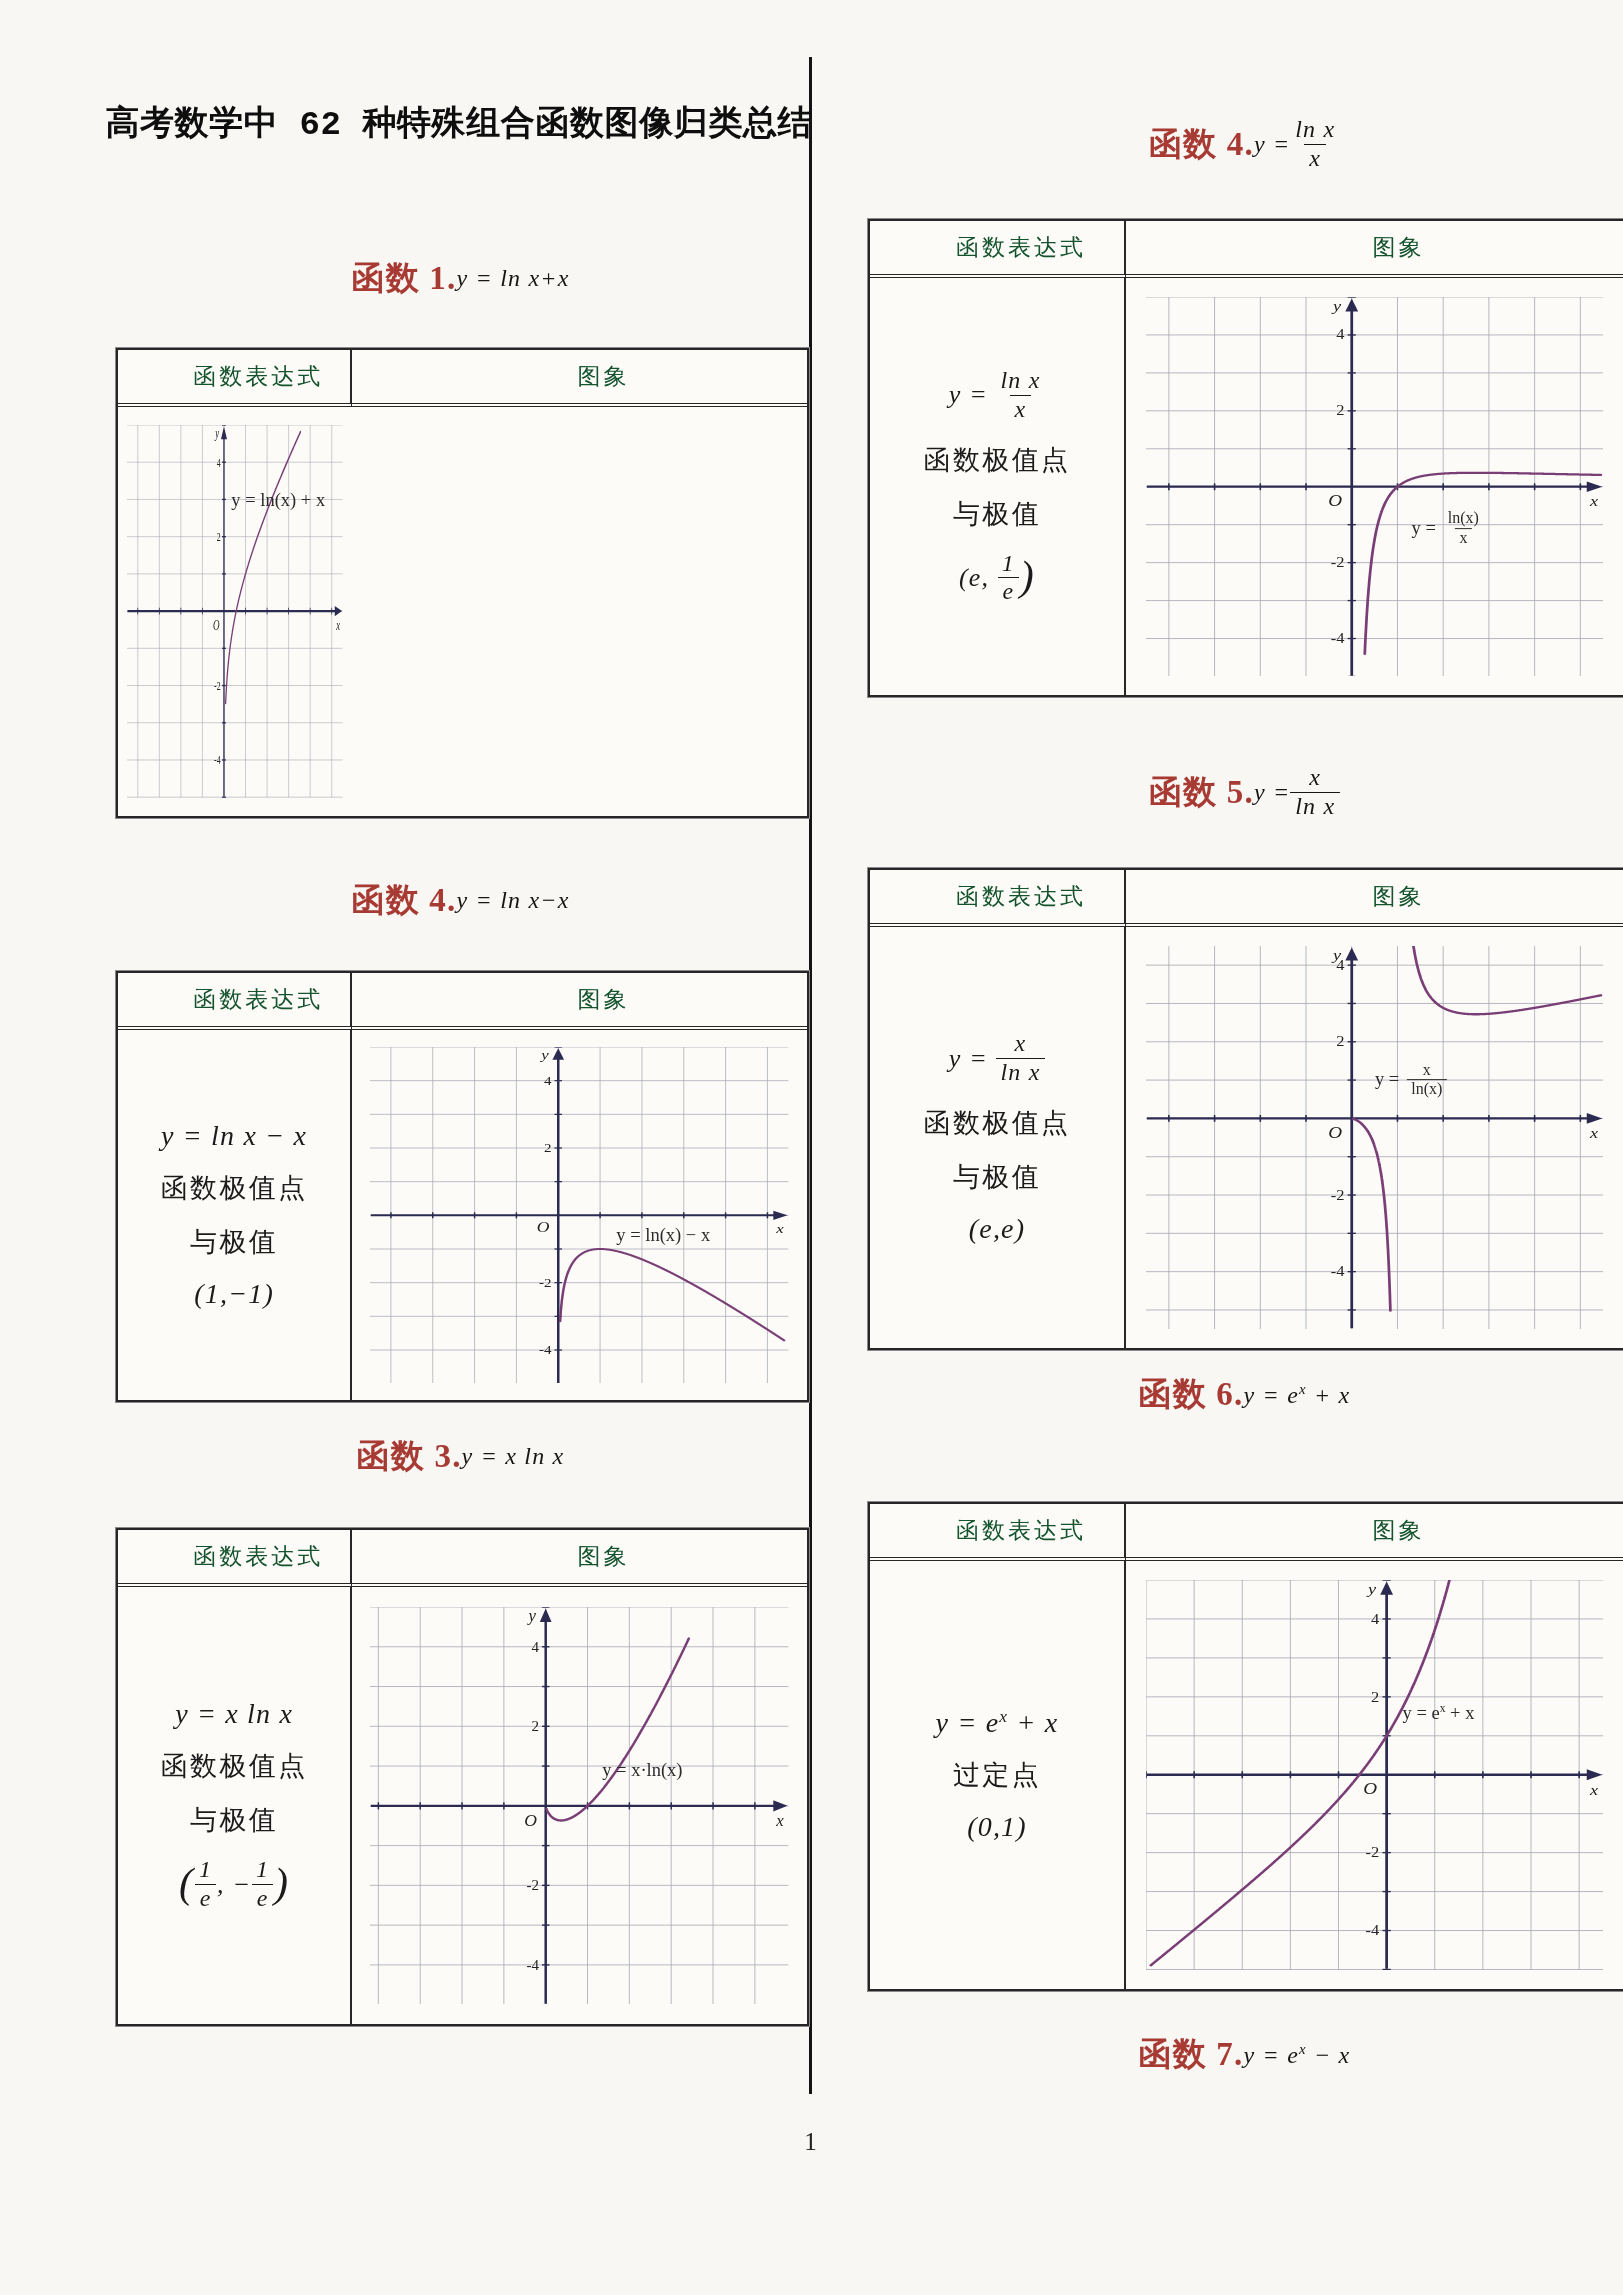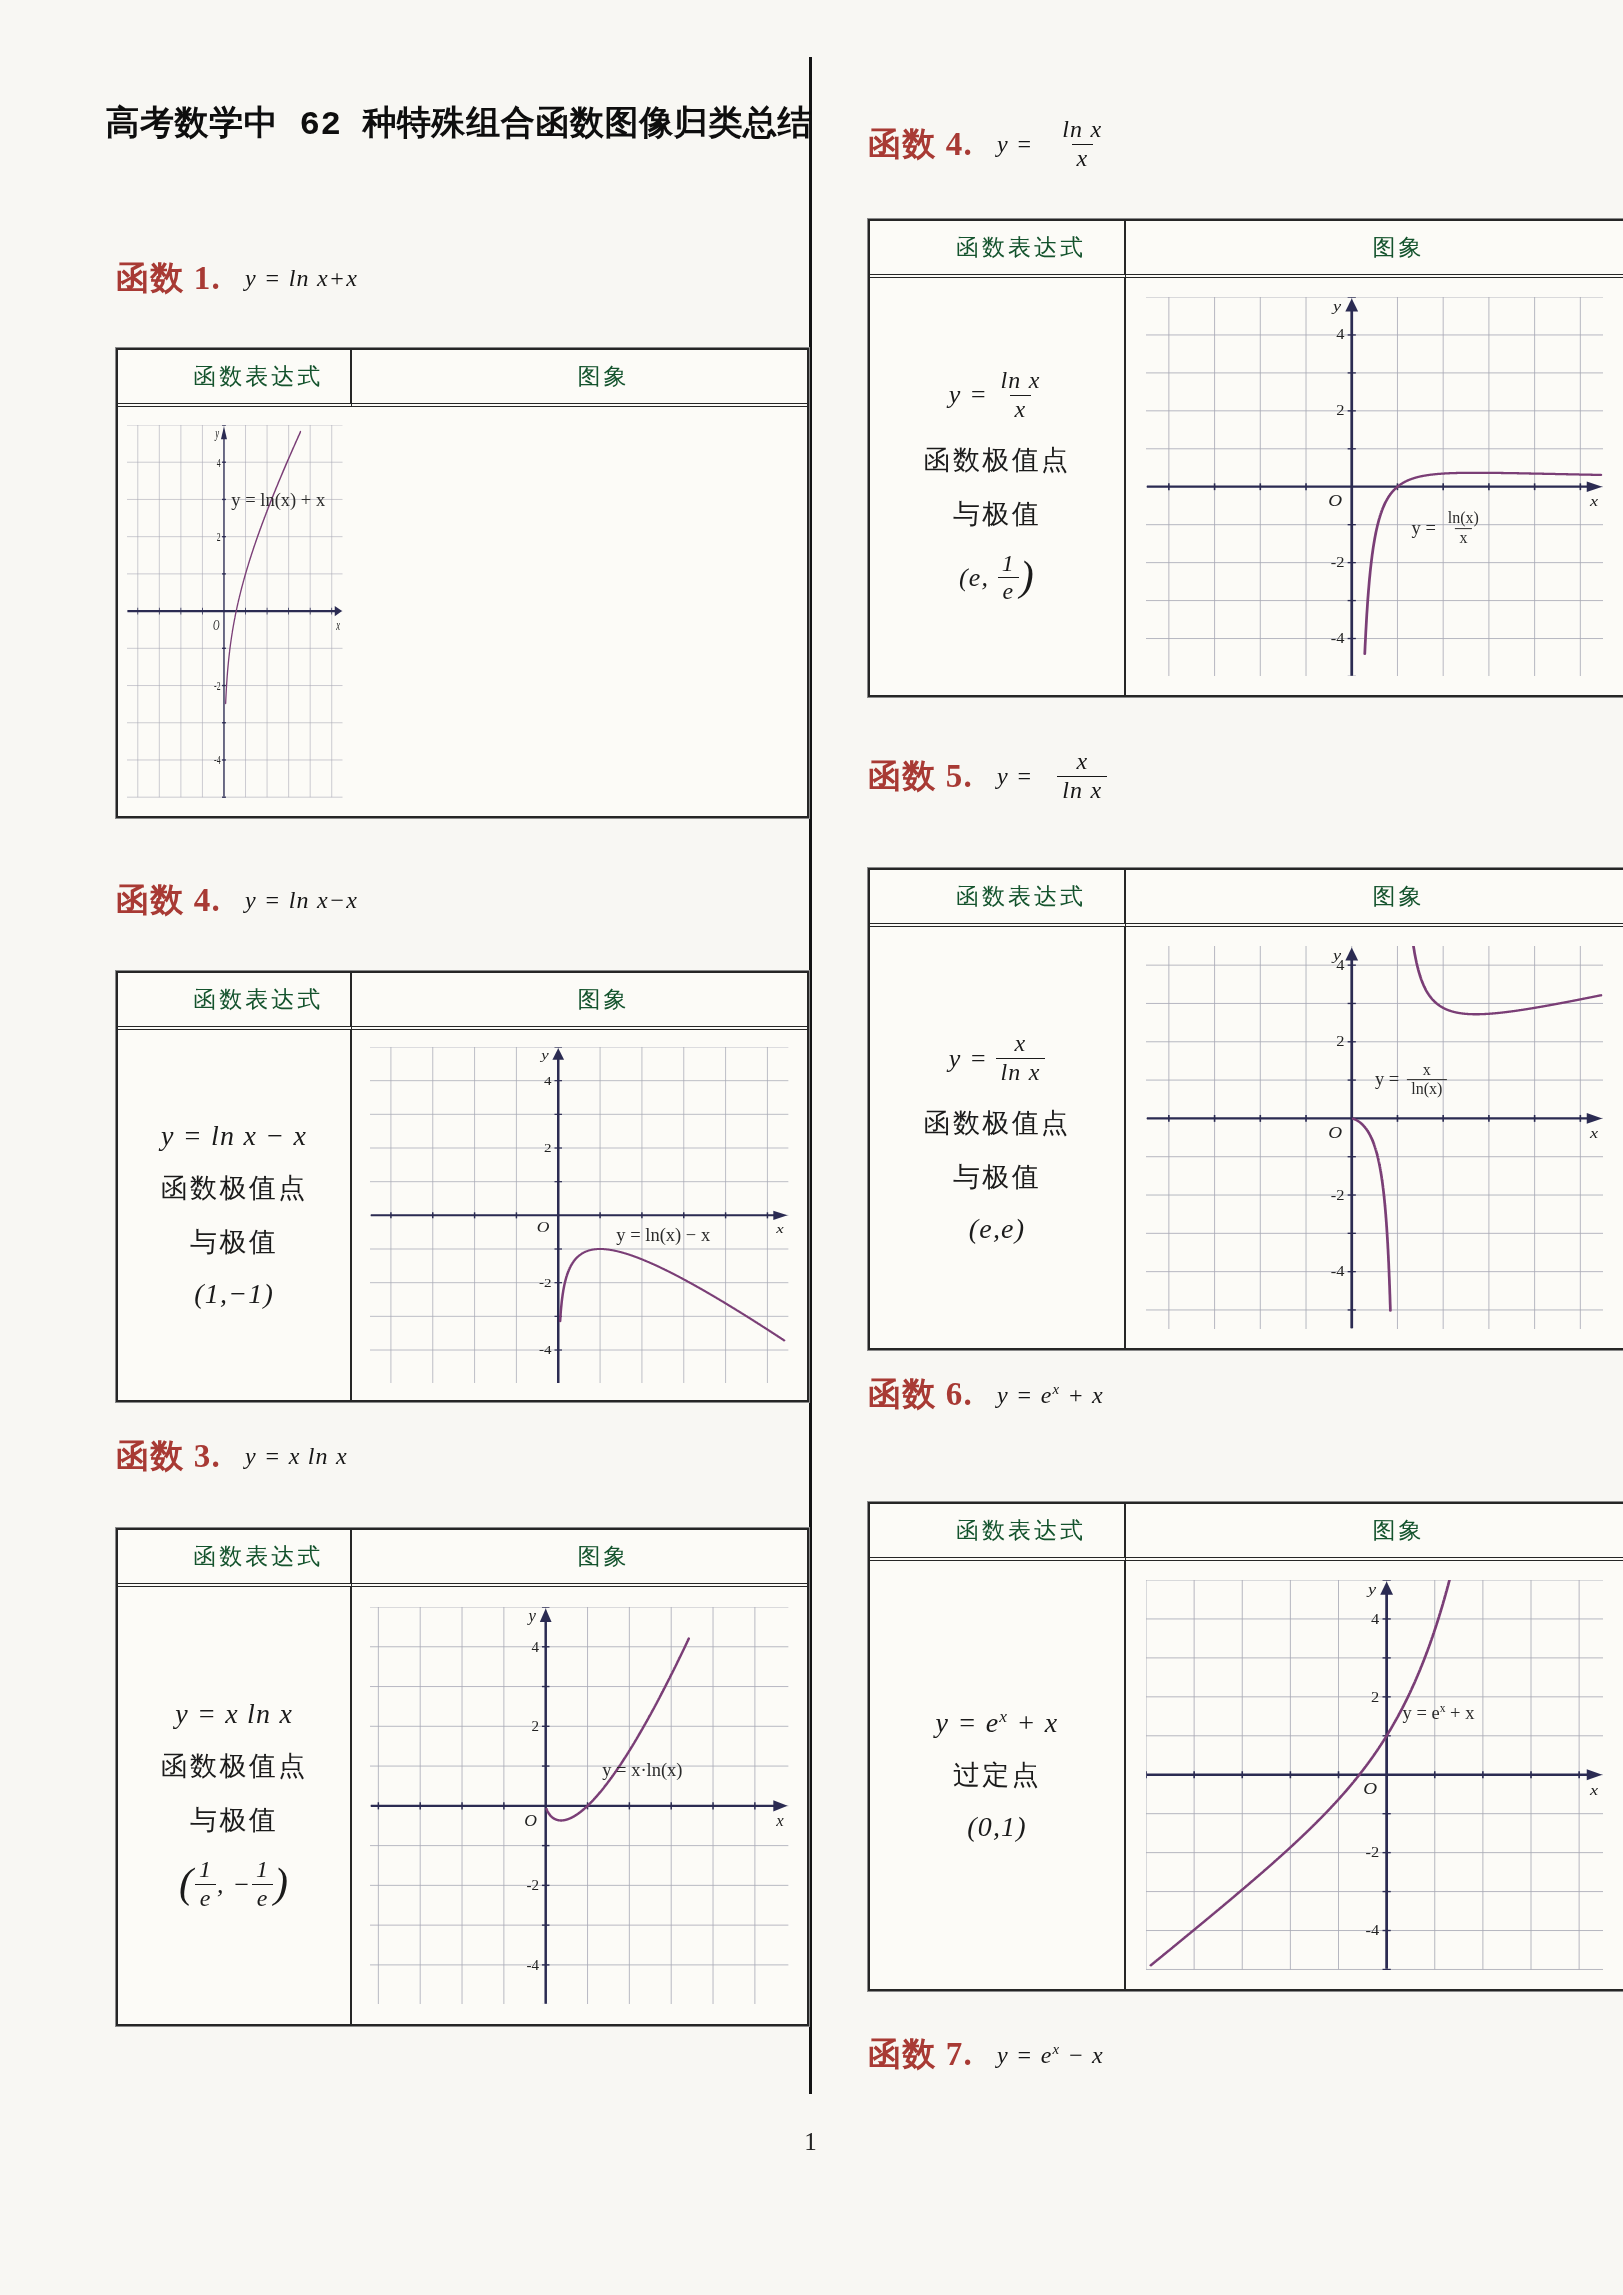--- a/index.html
+++ b/index.html
@@ -8,21 +8,21 @@
   .col{position:absolute;top:0;height:100%;}
   .col-left{left:116px;width:689px;}
   .col-right{left:868px;width:753px;}
   .divider{position:absolute;left:809px;top:57px;width:3px;height:2037px;background:#141414;}
 
   .doc-title{position:absolute;left:-12px;top:100px;width:103%;text-align:center;
              font-family:Liberation Mono, monospace;font-weight:bold;
              font-size:34px;letter-spacing:0.6px;color:#0e0e0e;white-space:nowrap;}
 
   .sec-head{position:absolute;left:0;width:100%;display:flex;align-items:center;
-            gap:24px;}
+            justify-content:center;gap:0;}
   .red-num{color:#a83a34;font-size:33px;font-weight:600;letter-spacing:1.2px;}
   .math{font-style:italic;letter-spacing:1.2px;}
   .head-f{font-size:24px;color:#161616;}
 
   .frac{display:inline-flex;flex-direction:column;align-items:center;
         vertical-align:middle;line-height:1.15;}
   .frac .den{border-top:1.8px solid currentColor;padding:0 4.8px;}
   .frac .num{padding:0 4.8px;}
 
   .fn-table{position:absolute;left:0;width:100%;display:grid;
@@ -390,21 +390,21 @@
             <span>y =</span>
             <span class="frac">
                 <span class="num">ln(x)</span>
                 <span class="den">x</span>
               </span>
           </div>
         </div>
       </div>
     </div>
 
-    <div class="sec-head" style="top:726px;height:101px">
+    <div class="sec-head" style="top:742px;height:101px">
       <span class="red-num">函数 5.</span>
       <span class="math head-f">y =</span>
       <span class="frac math head-f">
         <span class="num">x</span>
           <span class="den">ln x</span>
       </span>
     </div>
     <div class="fn-table" style="top:868px;height:478px">
       <div class="th b-r">函数表达式</div>
       <div class="th">图象</div>

